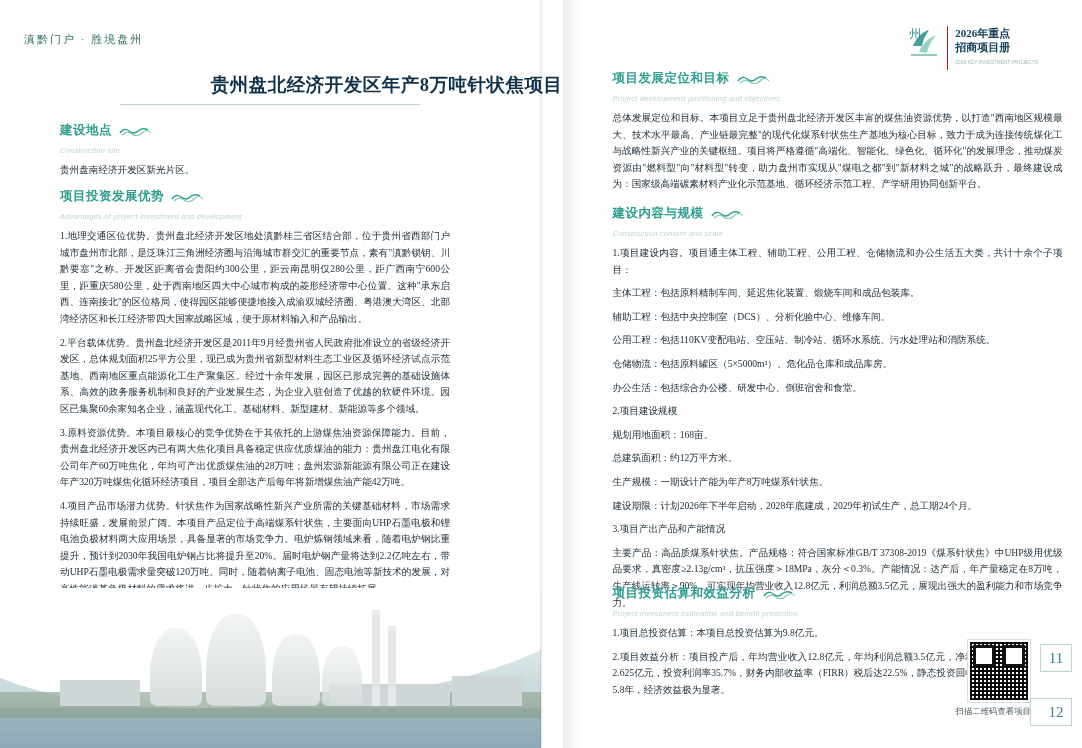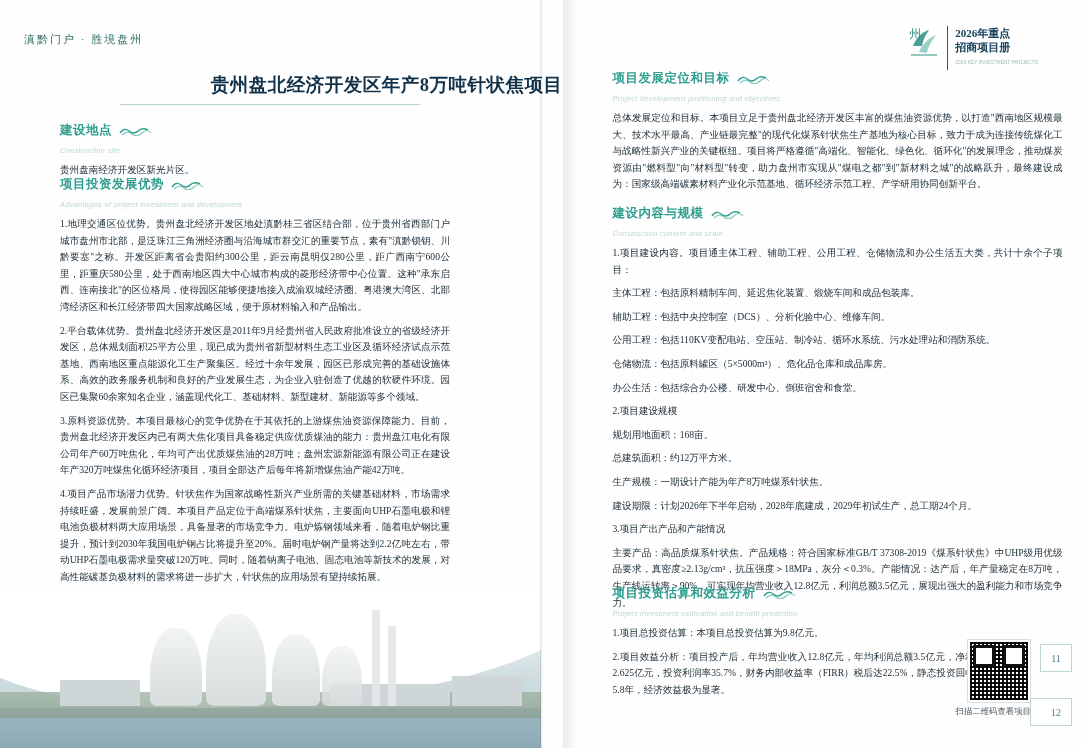--- a/index.html
+++ b/index.html
@@ -211,21 +211,21 @@
     margin-top: 2px;
   }
 
   .pagenum {
     position: absolute;
     right: 10px;
     width: 30px;
     height: 26px;
     border: 1px solid #bcd5d2;
     color: #3a7f8c;
-    font-size: 10px;
+    font-size: 15px;
     display: flex;
     align-items: center;
     justify-content: center;
     font-family: "Liberation Serif", serif;
     background: #fff;
   }
   .pn1 { top: 644px; }
   .pn2 { top: 698px; padding-left: 10px; }
 
   .qr {
@@ -287,21 +287,21 @@
               <path d="M3 10 Q8 5 13 9 T23 8 T32 8" stroke="#7fc5bb" stroke-width="1.1" fill="none"></path>
             </svg>
           </span>
         </div>
         <div class="sec-sub">Construction site</div>
         <div class="body">
           <p>贵州盘南经济开发区新光片区。</p>
         </div>
       </div>
 
-      <div class="sec" style="top:176px;">
+      <div class="sec" style="top:188px;">
         <div class="sec-head">
           <span>项目投资发展优势</span>
           <span class="wave">
             <svg viewBox="0 0 34 11" width="34" height="11">
               <path d="M1 8 Q5 2 10 6 T19 6 T29 5" stroke="#2f9e8f" stroke-width="1.4" fill="none"></path>
               <path d="M3 10 Q8 5 13 9 T23 8 T32 8" stroke="#7fc5bb" stroke-width="1.1" fill="none"></path>
             </svg>
           </span>
         </div>
         <div class="sec-sub">Advantages of project investment and development</div>

